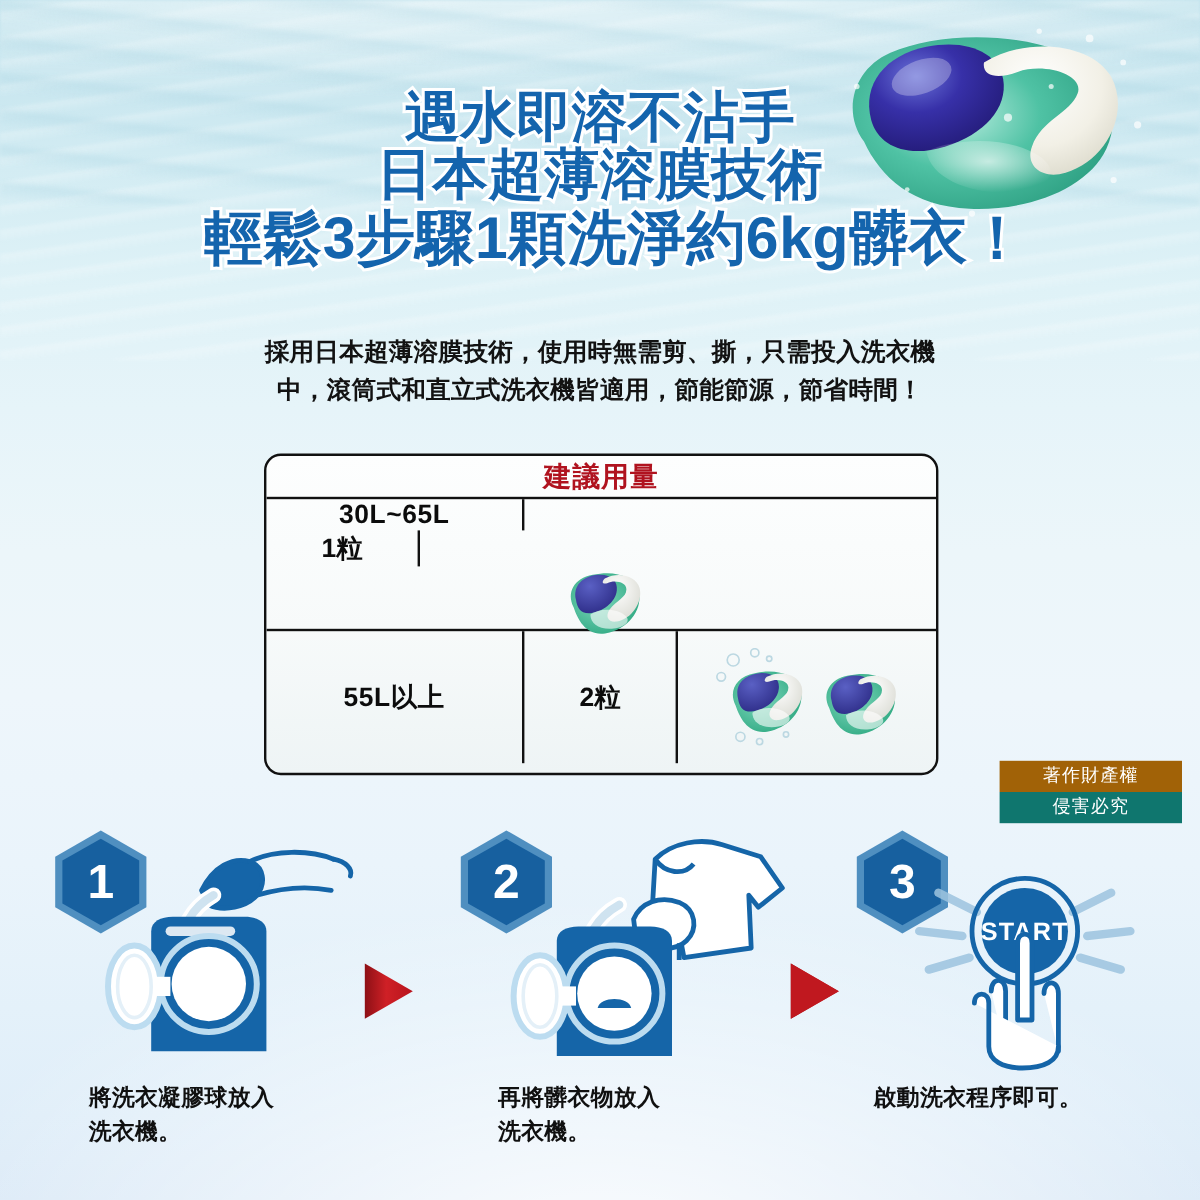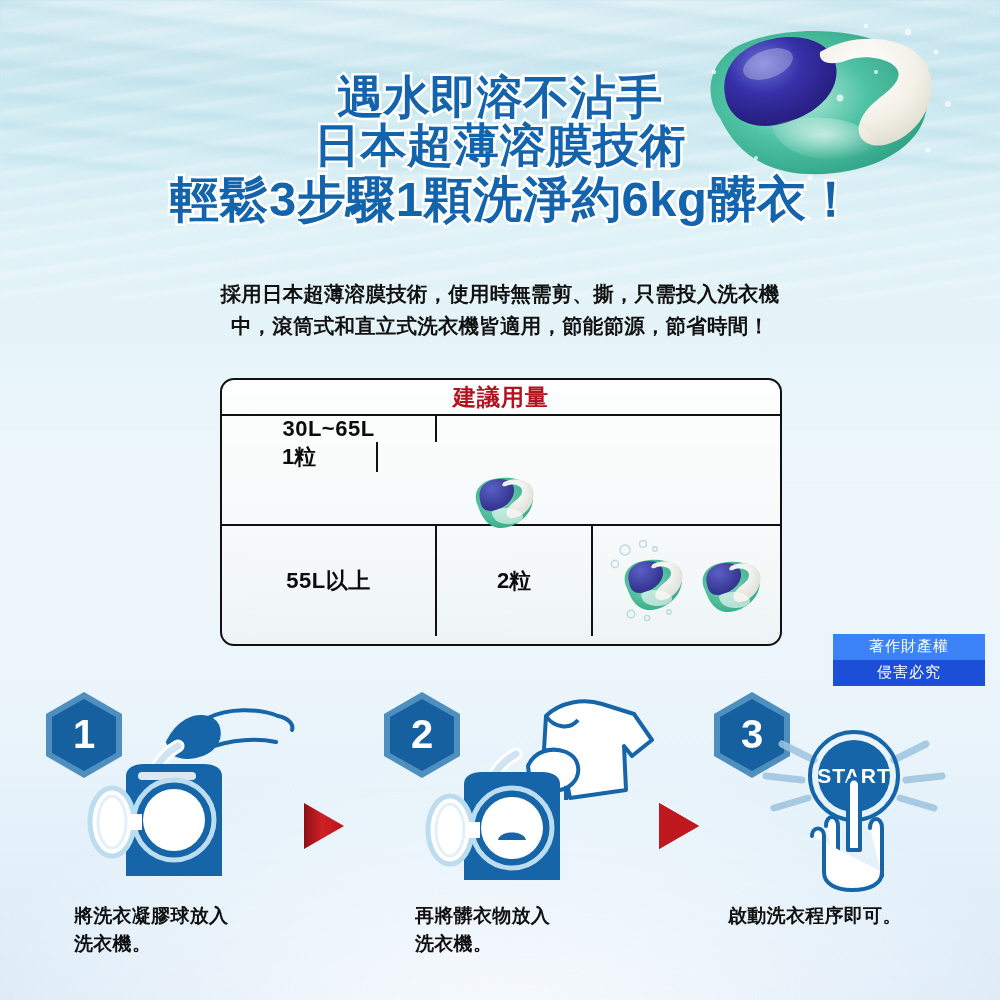--- a/index.html
+++ b/index.html
@@ -88,32 +88,32 @@
   .tbl-title{
     height:36px;display:flex;align-items:center;justify-content:center;
     color:#b0131f;font-weight:bold;font-size:23px;letter-spacing:1px;
     border-bottom:2.5px solid #111;box-sizing:border-box;
   }
   .tbl-row{display:flex;height:110px;box-sizing:border-box;}
   .tbl-row.first{border-bottom:2.5px solid #111;flex-direction:column;}
   .c1{width:215px;display:flex;align-items:center;justify-content:center;
       border-right:2.5px solid #111;box-sizing:border-box;
       font-weight:bold;font-size:22px;color:#0c0c0c;letter-spacing:.5px;}
-  .c2{width:156px;display:flex;align-items:center;justify-content:center;
+  .c2{width:128px;display:flex;align-items:center;justify-content:center;
       border-right:2.5px solid #111;box-sizing:border-box;
       font-weight:bold;font-size:22px;color:#0c0c0c;}
   .c3{flex:1;position:relative;display:flex;align-items:center;justify-content:center;gap:10px;}
 
   
   .copyright{
     position:absolute;left:833px;top:634px;width:152px;
     text-align:center;
   }
-  .cr-top{background:#3b82f6;color:#fff;font-size:15px;padding:3px 4px 4px;letter-spacing:1px;}
-  .cr-bot{background:#1d4ed8;color:#fff;font-size:15px;padding:3px 0 4px;letter-spacing:1px;}
+  .cr-top{background:#a16207;color:#fff;font-size:15px;padding:3px 4px 4px;letter-spacing:1px;}
+  .cr-bot{background:#0f766e;color:#fff;font-size:15px;padding:3px 0 4px;letter-spacing:1px;}
 
   
   .step{position:absolute;top:690px;width:310px;height:300px;}
   .s1{left:22px;} .s2{left:360px;} .s3{left:690px;}
   .hexbadge{position:absolute;left:18px;top:0px;width:88px;height:90px;}
   .stepart{position:absolute;left:60px;top:8px;width:250px;height:205px;}
   .s3 .stepart{left:40px;top:20px;}
   .caption{
     position:absolute;left:52px;top:212px;width:280px;
     color:#101010;font-weight:bold;font-size:19px;line-height:1.45;

